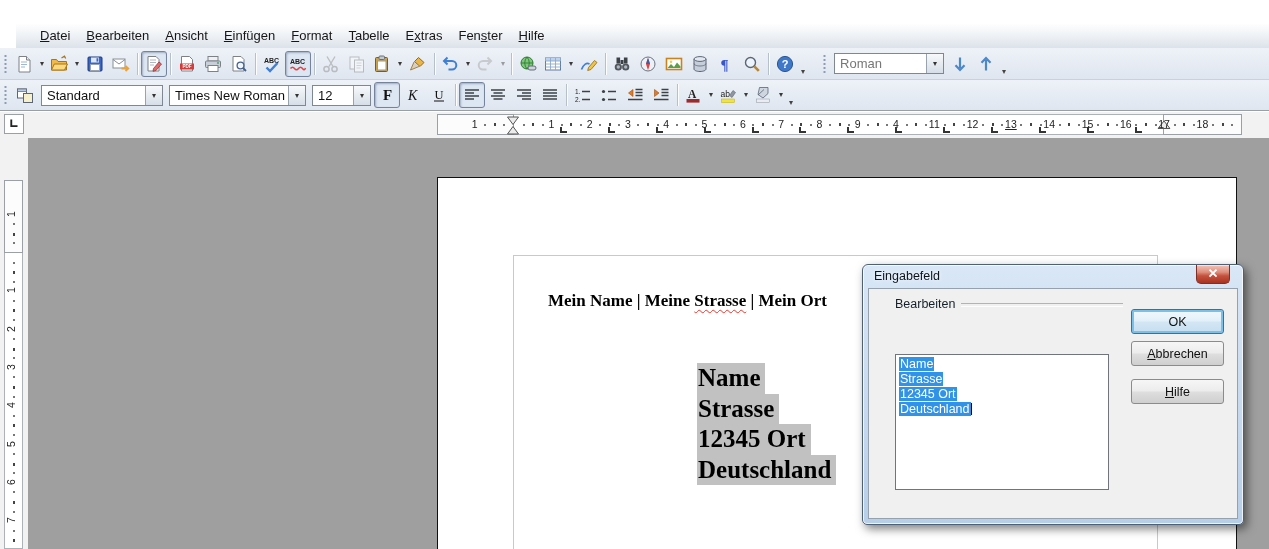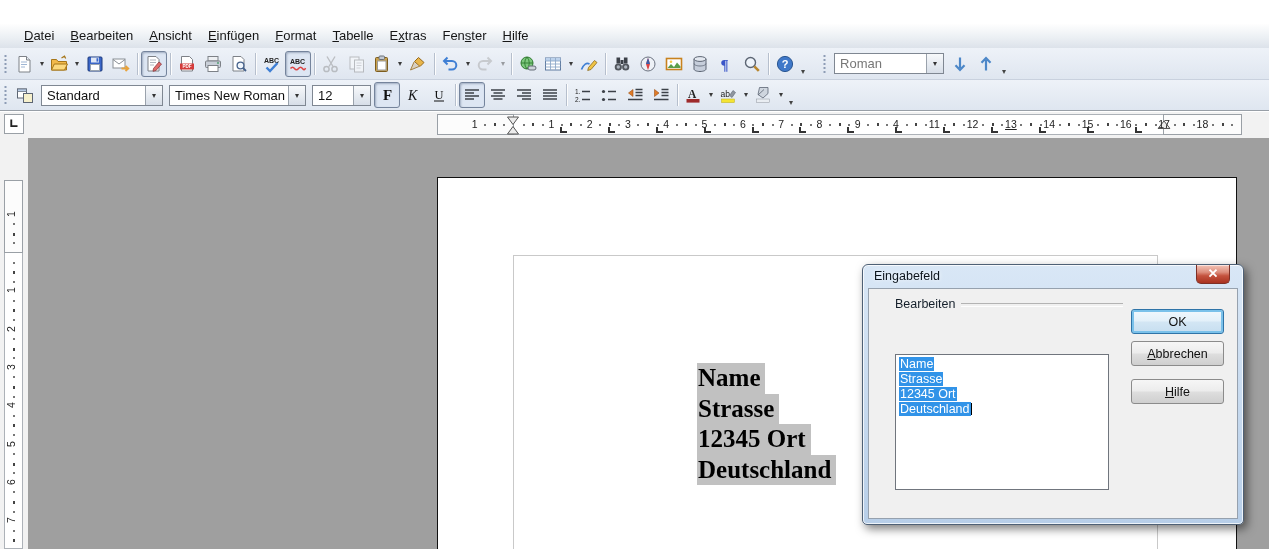--- a/index.html
+++ b/index.html
@@ -9,21 +9,21 @@
   #titlebar{position:absolute;top:0;left:0;right:0;height:23px;
     background:linear-gradient(180deg,#d8eefc,#b6def6 45%,#8cc6ed);
     border-bottom:1px solid #64707a;display:flex;align-items:center;padding-left:6px;gap:5px;}
   .appicon{display:inline-flex}
   .appicon svg{width:16px;height:16px}
   #wtitle{font-size:12.5px;color:#15202b;white-space:nowrap}
   #redact{position:absolute;left:232px;top:5px;width:196px;height:13px;border-radius:3px;opacity:.65;
     background:repeating-linear-gradient(90deg,rgba(70,80,90,.55) 0 14px,rgba(70,80,90,.12) 14px 22px);
     filter:blur(2.5px);}
   
-  #menubar{position:absolute;top:24px;left:0;right:0;height:24px;display:flex;align-items:stretch;
+  #menubar{position:absolute;top:24px;left:16px;right:0;height:24px;display:flex;align-items:stretch;
     background:linear-gradient(#fefefe,#ecf0f4 55%,#dce2ea);padding-left:16px;}
   .menuitem{padding:0 8px;font-size:13px;line-height:24px;color:#161616;}
   
   .toolbar{position:absolute;left:0;right:0;display:flex;align-items:center;
     background:linear-gradient(#eef2f8,#dfe6f0);}
   #stdbar{top:48px;height:31px;border-bottom:1px solid #c9d1de;}
   #fmtbar{top:80px;height:30px;border-bottom:1px solid #989fa7;}
   .grip{width:5px;height:20px;margin:0 4px 0 3px;flex:0 0 auto;
     background-image:radial-gradient(circle,#8d9cb5 1px,transparent 1.2px);
     background-size:4px 4px;background-position:center;}
@@ -692,20 +692,23 @@
         <i class="rdot" style="top: 291.225px;"></i>
         <i class="rdot" style="top: 310.375px;"></i>
         <i class="rdot mid" style="top: 319.95px;"></i>
         <i class="rdot" style="top: 329.525px;"></i>
         <i class="rdot" style="top: 348.675px;"></i>
         <i class="rdot mid" style="top: 358.25px;"></i>
       </div>
 
     <div id="page">
       <div id="textframe"></div>
+      <div id="headerline">
+        <span>Mein Name | Meine </span><span class="missp">Strasse</span><span> | Mein Ort</span>
+      </div>
       <div id="address">
           <div class="addr-line">Name</div>
           <div class="addr-line">Strasse</div>
           <div class="addr-line">12345 Ort</div>
           <div class="addr-line">Deutschland</div>
         </div>
     </div>
 
     <div id="dialog">
       <div class="dlg-title">Eingabefeld</div>

